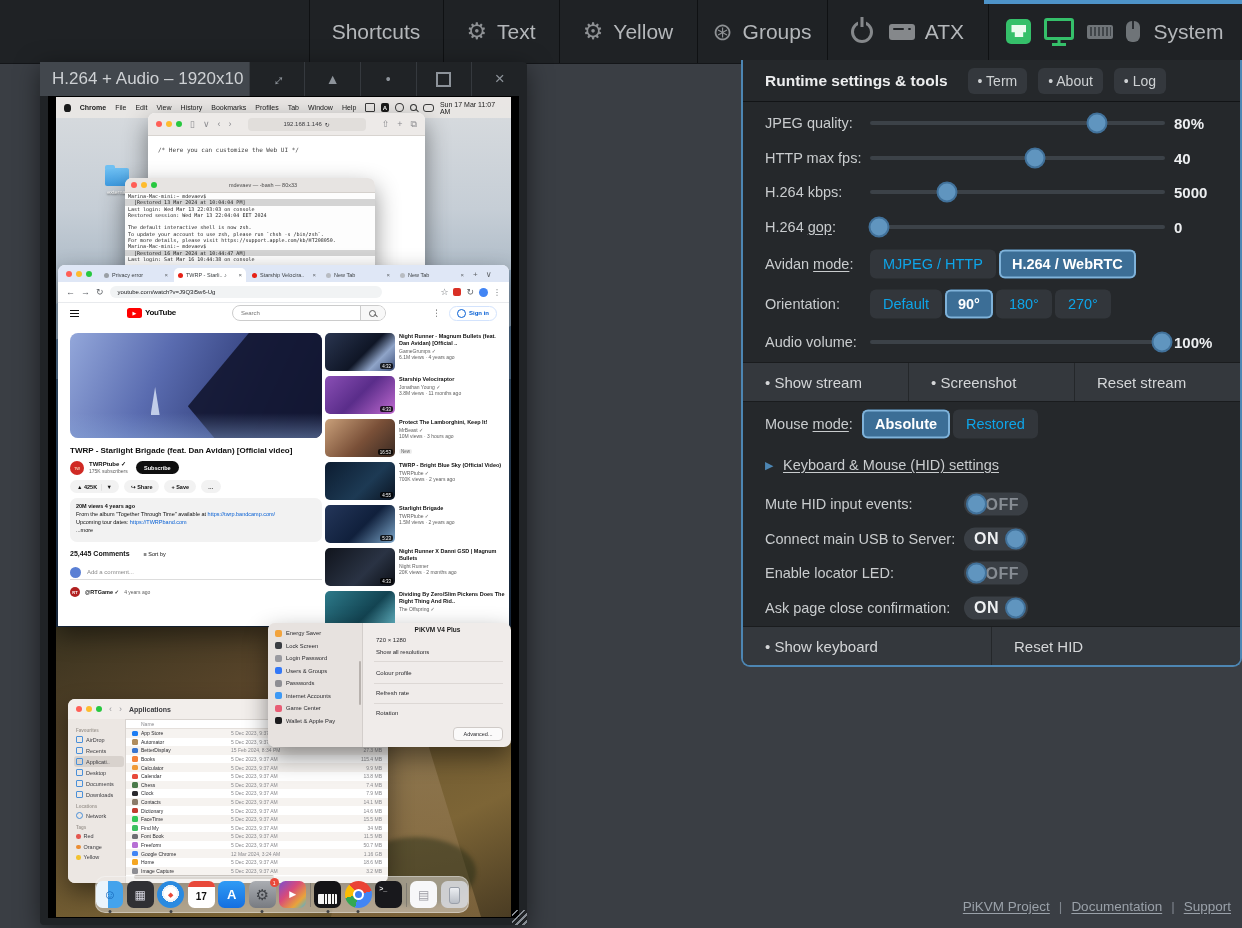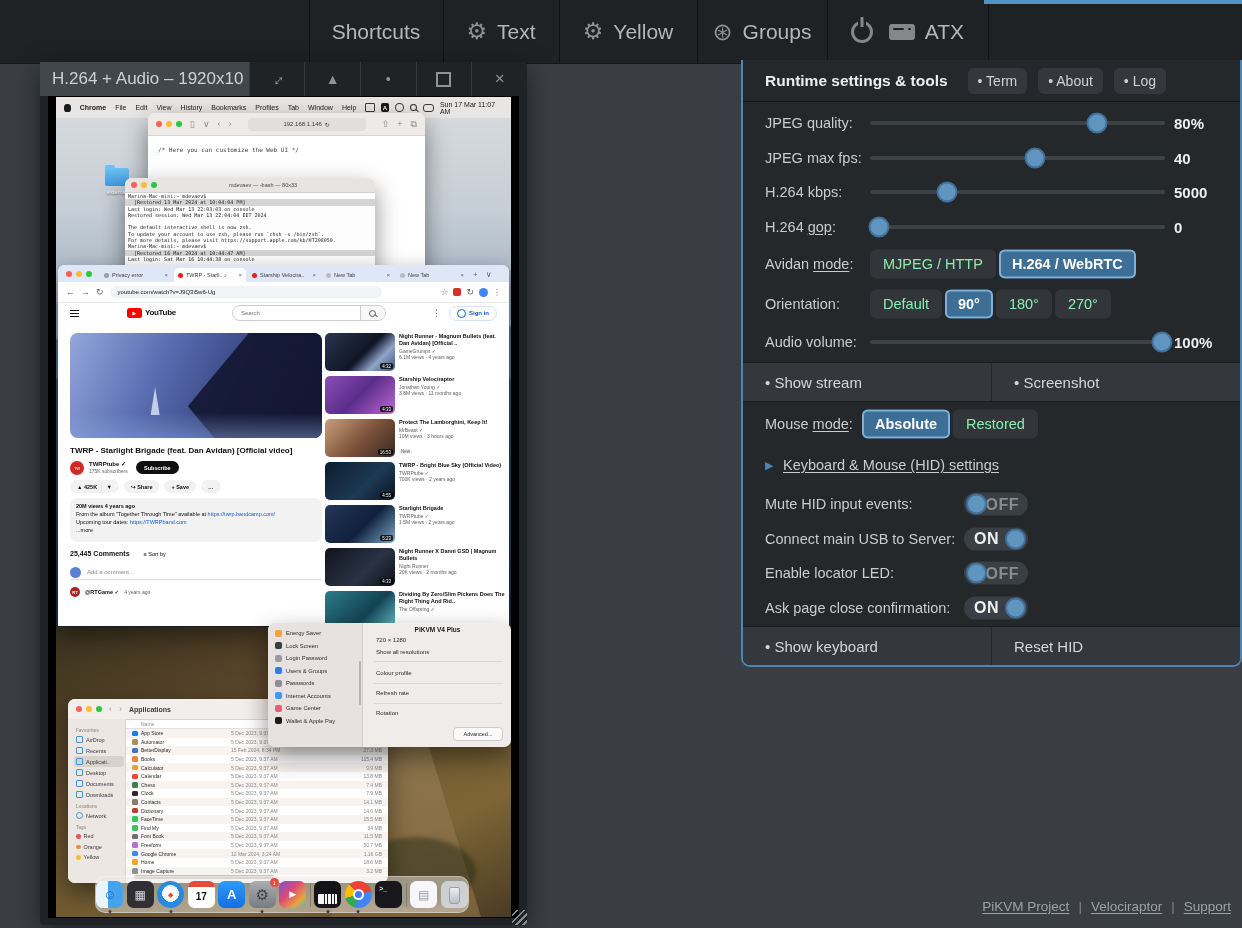--- a/index.html
+++ b/index.html
@@ -223,21 +223,21 @@
   .ptitle{font-size:15.5px;font-weight:bold;color:#ecedee;margin-right:9px;}
   .pbtn{background:#34383d;border-radius:6px;padding:5px 10px;font-size:14px;color:#ced1d3;cursor:pointer;}
   .srow{position:relative;height:34.5px;}
   .lbl{position:absolute;left:22px;top:50%;transform:translateY(-50%);white-space:nowrap;}
   .ulink{text-decoration:underline;text-underline-offset:2px;cursor:pointer;}
   .track{position:absolute;left:127px;top:50%;transform:translateY(-50%);width:295px;height:4px;background:#3c4248;border-radius:2px;cursor:pointer;}
   .thumb{position:absolute;top:50%;width:21px;height:21px;border-radius:50%;background:#6095bf;border:2px solid #41719a;transform:translate(-50%,-50%);box-sizing:border-box;}
   .val{position:absolute;left:431px;top:50%;transform:translateY(-50%);font-weight:bold;color:#eceef0;font-size:15px;}
   .sliders{position:absolute;left:0;right:0;top:46px;}
   .segrow{position:absolute;left:127px;top:50%;transform:translateY(-50%);display:flex;gap:3px;}
-  .seg{height:29px;line-height:29px;padding:0 13px;background:#32363b;border-radius:6px;font-size:14.5px;color:#86efac;cursor:pointer;}
+  .seg{height:29px;line-height:29px;padding:0 13px;background:#32363b;border-radius:6px;font-size:14.5px;color:#0ea5e9;cursor:pointer;}
   .seg.sel{background:#3c6e96;box-shadow:inset 0 0 0 2px #7fb2d9;font-weight:bold;color:#fff;}
   .row-vm{position:absolute;left:0;right:0;top:185px;height:38px;}
   .row-or{position:absolute;left:0;right:0;top:226px;height:36px;}
   .row-au{position:absolute;left:0;right:0;top:264px;height:35px;}
   .btnrow{position:absolute;left:0;right:0;display:flex;background:#34383d;border-top:1px solid #1a1c1e;border-bottom:1px solid #1a1c1e;}
   .btnrow .cell{flex:1;display:flex;align-items:center;padding-left:22px;font-size:15px;color:#d4d6d8;border-right:1px solid #24272a;cursor:pointer;}
   .btnrow .cell:last-child{border-right:none;}
   .btnrow.streams{top:302px;height:38px;}
   .btnrow.bottomrow{bottom:0;height:38px;border-bottom:none;border-radius:0 0 7px 7px;}
   .btnrow.bottomrow .cell:first-child{border-radius:0 0 0 7px;}
@@ -283,20 +283,27 @@
       <span>Yellow</span>
     </div>
     <div class="nav-item" style="left:697px;width:130px">
       <span class="fan">⊛</span>
       <span>Groups</span>
     </div>
     <div class="nav-item" style="left:827px;width:161px">
       <span class="pwr"></span>
       <span class="case"></span>
       <span>ATX</span>
+    </div>
+    <div class="nav-item" style="left:988px;width:254px;gap:13px">
+      <span class="eth"></span>
+      <span class="mon"></span>
+      <span class="kbdi"></span>
+      <span class="msei"></span>
+      <span>System</span>
     </div>
     <div class="sys-strip"></div>
   </div>
 
   <div class="win">
     <div class="win-bar">
       <div class="wtitle">H.264 + Audio – 1920x10</div>
       <div class="wbtn">
           <span class="rot45">↔</span>
         </div>
@@ -903,21 +910,21 @@
     <div class="sliders">
 
     <div class="srow">
         <span class="lbl"><span>JPEG quality</span><span class="ulink"></span><span>:</span></span>
         <span class="track">
           <span class="thumb" style="left:77%"></span>
         </span>
         <span class="val">80%</span>
       </div>
         <div class="srow">
-        <span class="lbl"><span>JPEG max fps</span><span class="ulink"></span><span>:</span></span>
+        <span class="lbl"><span>HTTP max fps</span><span class="ulink"></span><span>:</span></span>
         <span class="track">
           <span class="thumb" style="left:56%"></span>
         </span>
         <span class="val">40</span>
       </div>
         <div class="srow">
         <span class="lbl"><span>H.264 kbps</span><span class="ulink"></span><span>:</span></span>
         <span class="track">
           <span class="thumb" style="left:26%"></span>
         </span>
@@ -957,20 +964,21 @@
       <span class="track">
         <span class="thumb" style="left:99%"></span>
       </span>
       <span class="val">100%</span>
     </div>
 
     <div class="btnrow streams">
 
     <div class="cell">• Show stream</div>
         <div class="cell">• Screenshot</div>
+        <div class="cell">Reset stream</div>
       </div>
 
     <div class="row-mm">
       <span class="lbl"><span>Mouse </span><span class="ulink">mode</span><span>:</span></span>
       <span class="segrow" style="left:119px">
 
       <span class="seg sel">Absolute</span>
           <span class="seg">Restored</span>
         </span>
     </div>
@@ -1015,18 +1023,18 @@
     <div class="btnrow bottomrow">
 
     <div class="cell">• Show keyboard</div>
         <div class="cell">Reset HID</div>
       </div>
   </div>
 
   <div class="footer">
     <a>PiKVM Project</a>
     <span>|</span>
-    <a>Velociraptor</a>
+    <a>Documentation</a>
     <span>|</span>
     <a>Support</a>
   </div>
 
 </div>
 
 </body></html>

